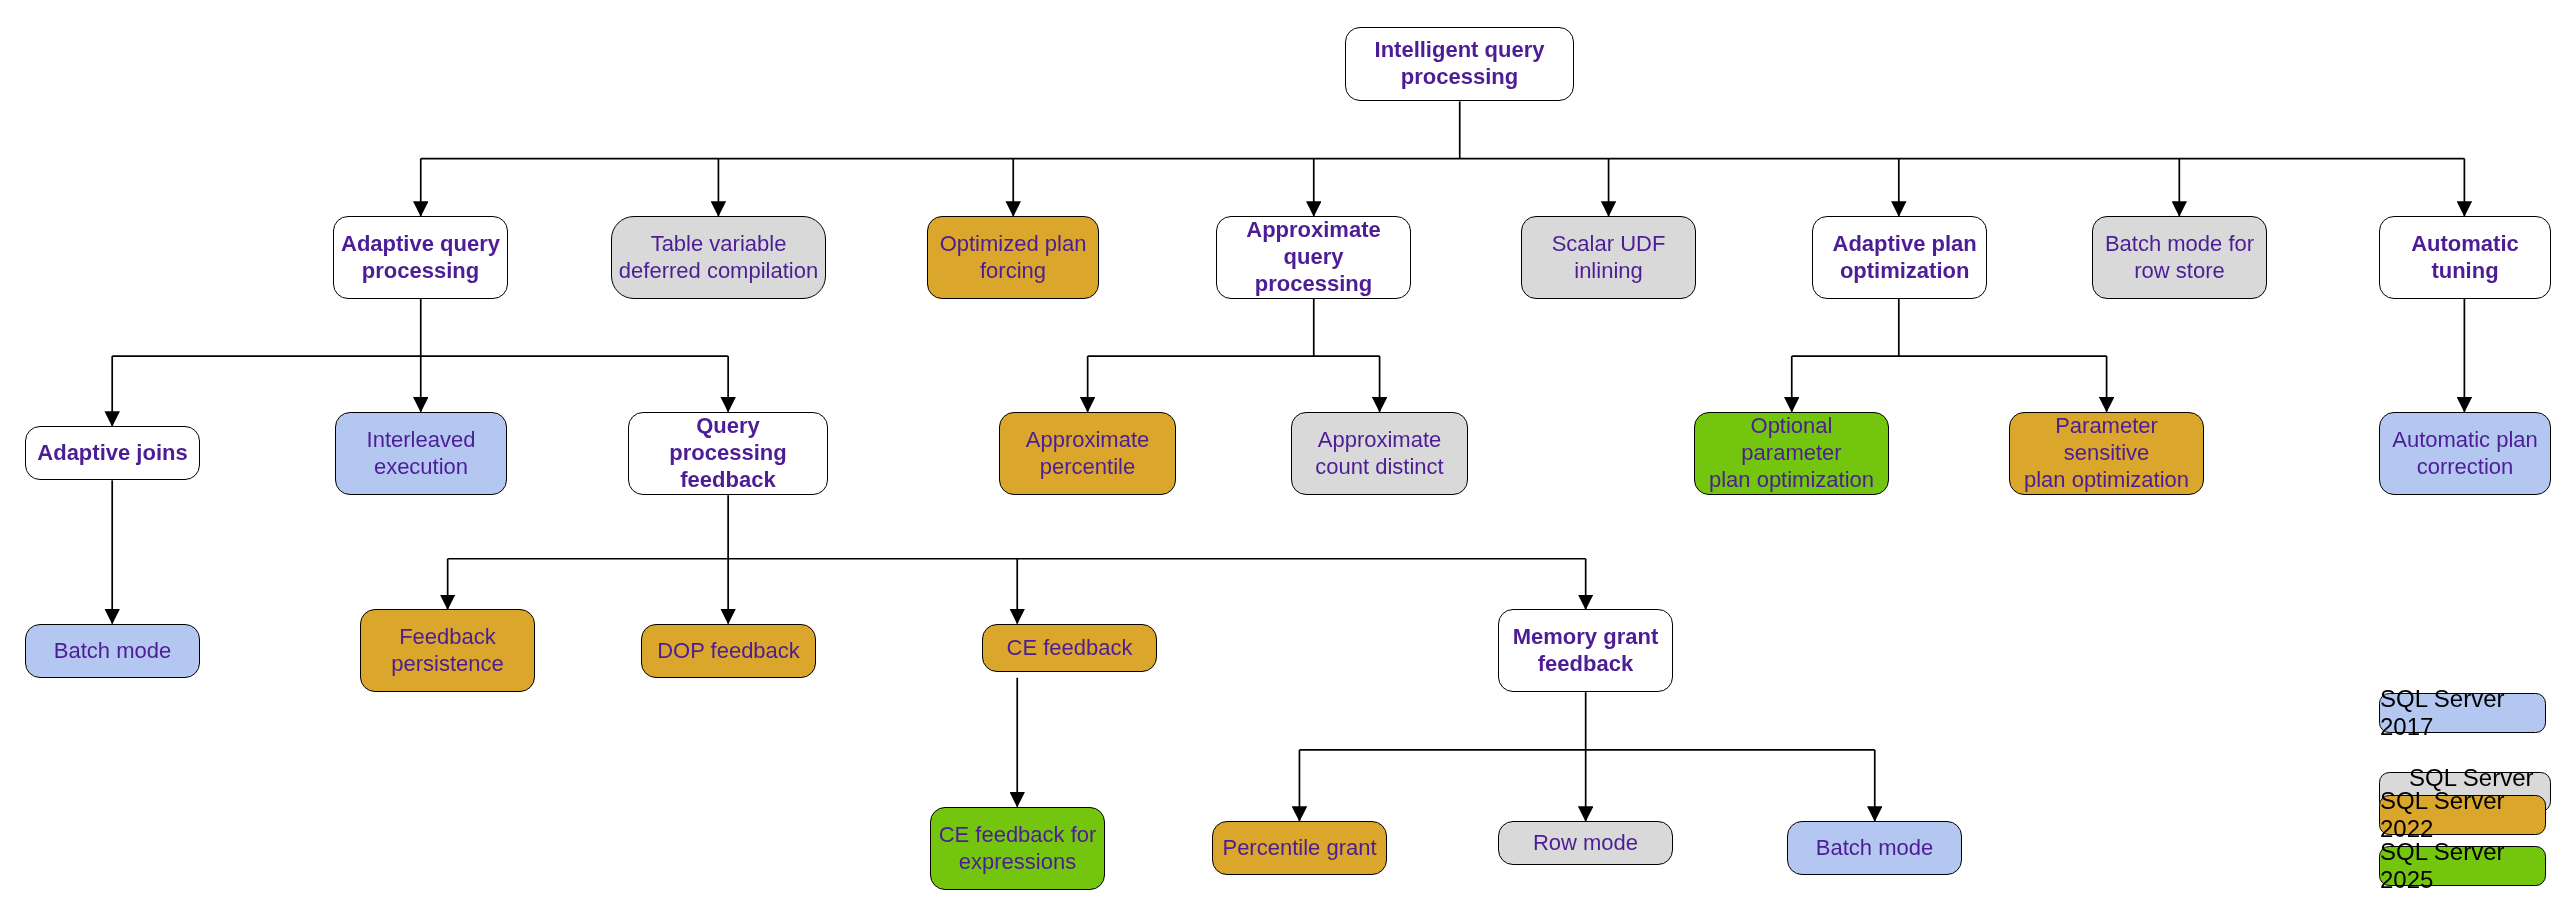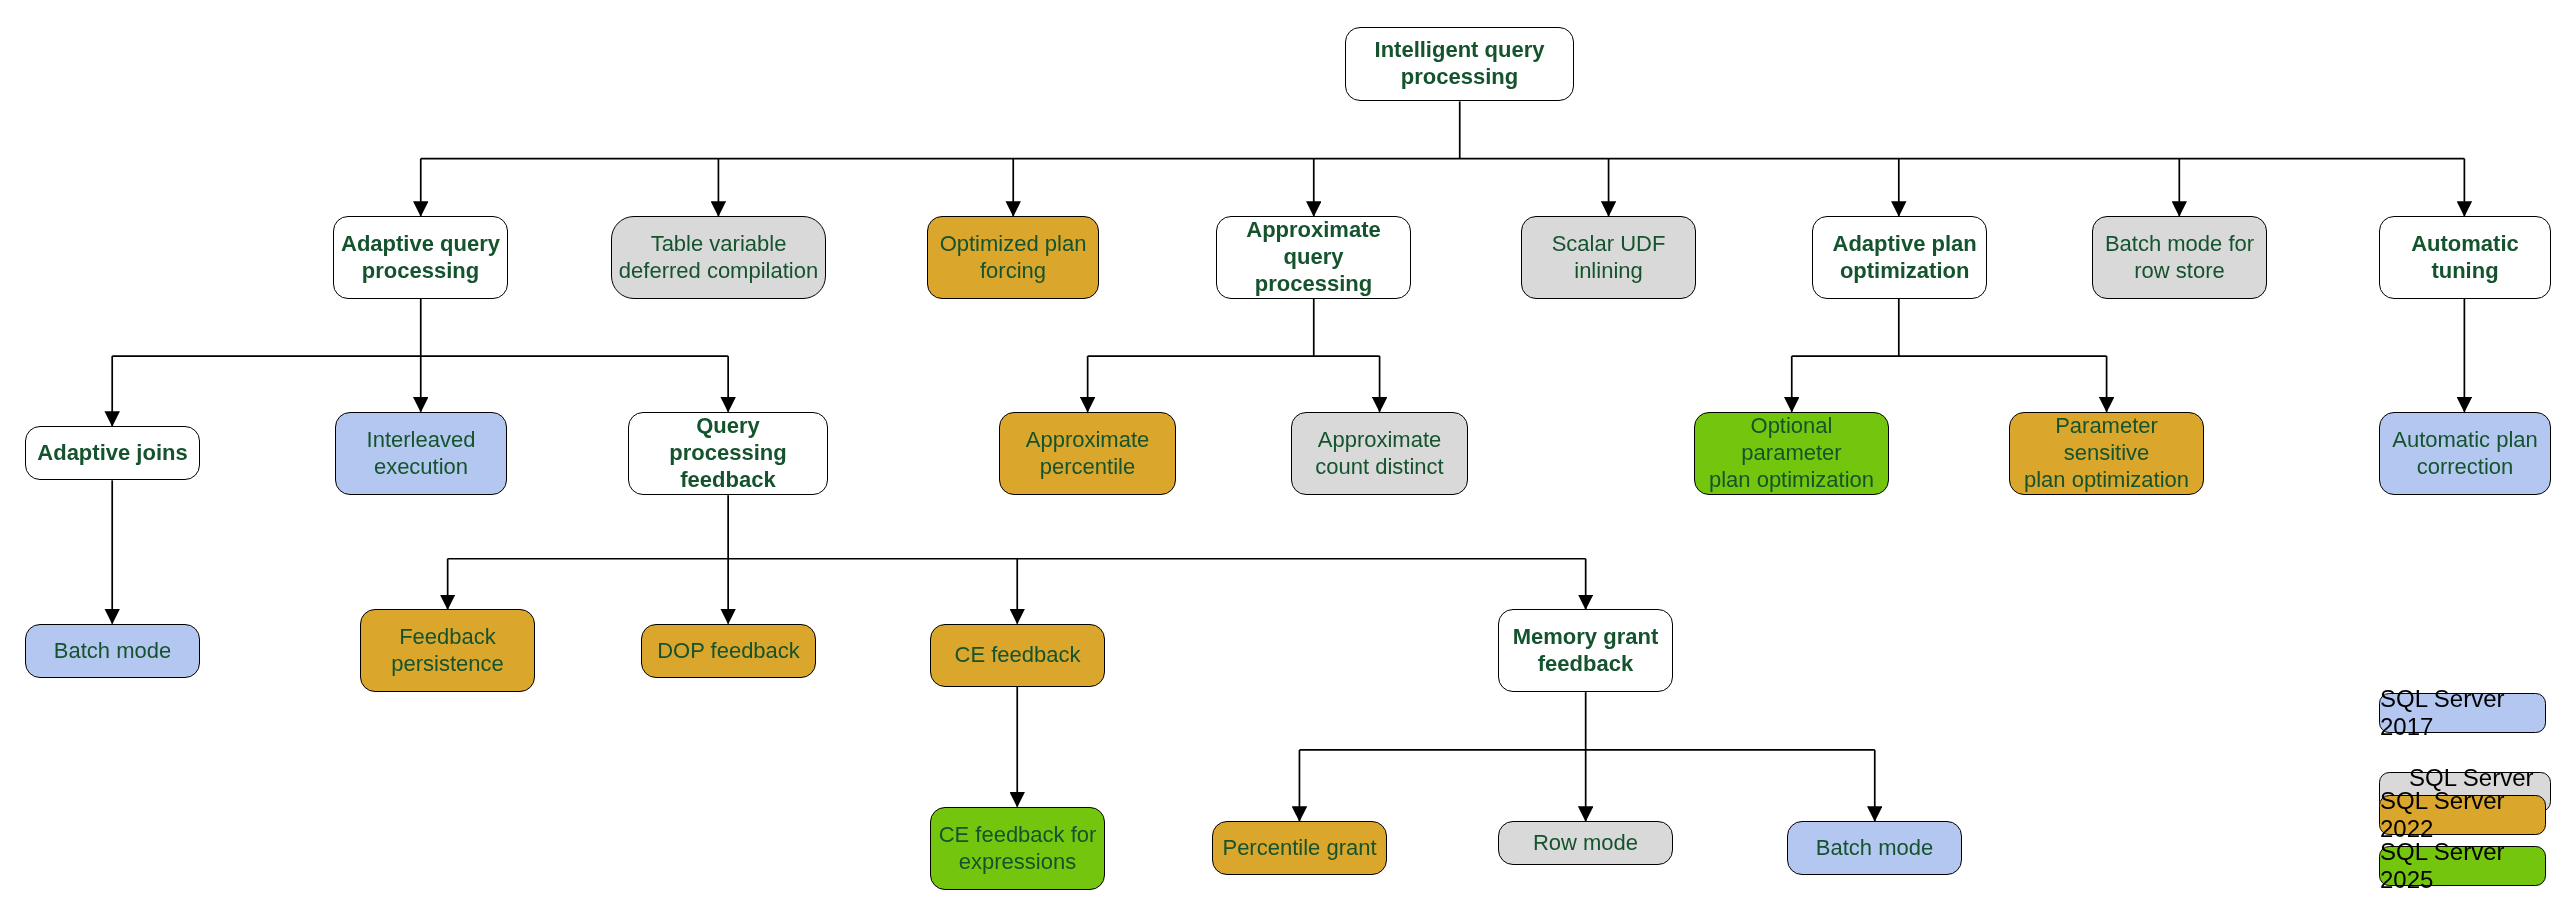--- a/index.html
+++ b/index.html
@@ -16,21 +16,21 @@
     position:absolute;
     display:flex;
     align-items:center;
     justify-content:center;
     text-align:center;
     border:1.7px solid #000;
     border-radius:15px;
     font-size:22px;
     line-height:1.22;
     white-space:pre-line;
-    color:#14532d;
+    color:#4c1d95;
     box-sizing:border-box;
     padding:2.3px 5.7px;
   }
   .node.bold{font-weight:bold;}
   .legend-item{
     position:absolute;
     display:flex;
     align-items:center;
     justify-content:center;
     border:1.7px solid #000;
@@ -119,21 +119,21 @@
       <div class="node" style="left: 1694px; top: 412px; width: 195px; height: 83px; background: rgb(115, 198, 13);">Optional parameter
 plan optimization</div>
       <div class="node" style="left: 2009px; top: 412px; width: 195px; height: 83px; background: rgb(218, 166, 43);">Parameter sensitive
 plan optimization</div>
       <div class="node" style="left: 2379px; top: 412px; width: 172px; height: 83px; background: rgb(180, 199, 240);">Automatic plan
 correction</div>
       <div class="node" style="left: 25px; top: 624px; width: 175px; height: 54px; background: rgb(180, 199, 240);">Batch mode</div>
       <div class="node" style="left: 360px; top: 609px; width: 175px; height: 83px; background: rgb(218, 166, 43);">Feedback
 persistence</div>
       <div class="node" style="left: 641px; top: 624px; width: 175px; height: 54px; background: rgb(218, 166, 43);">DOP feedback</div>
-      <div class="node" style="left: 930px; top: 624px; width: 175px; height: 63px; background: rgb(218, 166, 43);">CE feedback</div>
+      <div class="node" style="left: 982px; top: 624px; width: 175px; height: 48px; background: rgb(218, 166, 43);">CE feedback</div>
       <div class="node bold" style="left: 1498px; top: 609px; width: 175px; height: 83px; background: rgb(255, 255, 255);">Memory grant
 feedback</div>
       <div class="node" style="left: 930px; top: 807px; width: 175px; height: 83px; background: rgb(115, 198, 13);">CE feedback for
 expressions</div>
       <div class="node" style="left: 1212px; top: 821px; width: 175px; height: 54px; background: rgb(218, 166, 43);">Percentile grant</div>
       <div class="node" style="left: 1498px; top: 821px; width: 175px; height: 44px; background: rgb(217, 217, 217);">Row mode</div>
       <div class="node" style="left: 1787px; top: 821px; width: 175px; height: 54px; background: rgb(180, 199, 240);">Batch mode</div>
     </div>
   <div id="legend">
       <div class="legend-item" style="left: 2379px; top: 693px; width: 167px; height: 40px; background: rgb(180, 199, 240);">SQL Server 2017</div>

